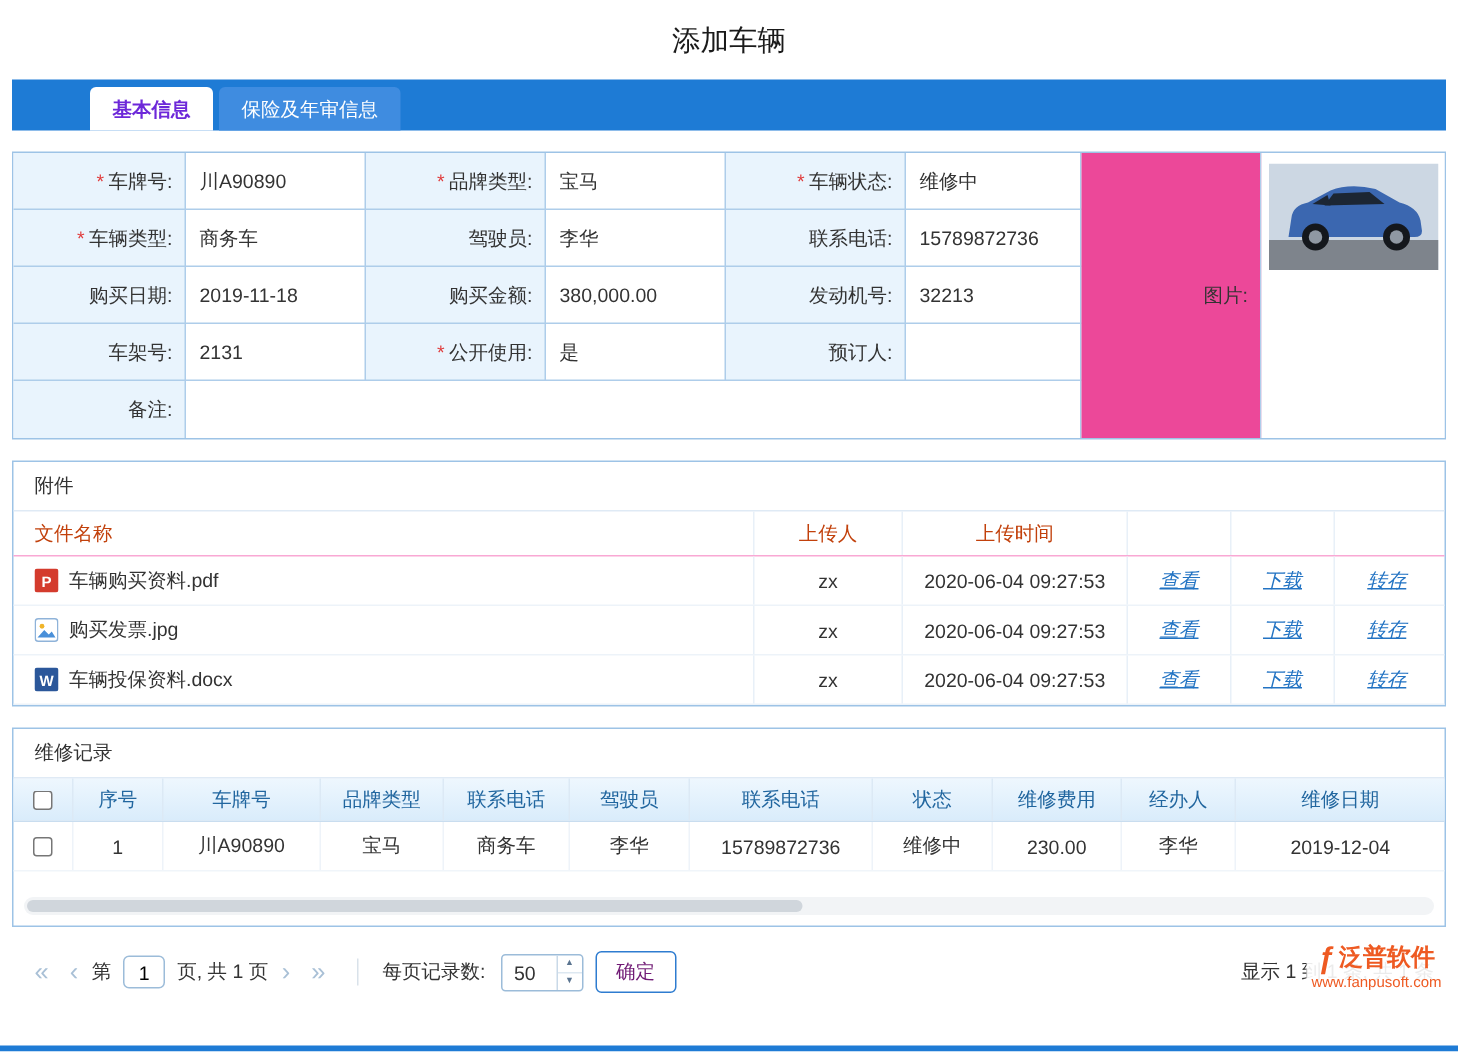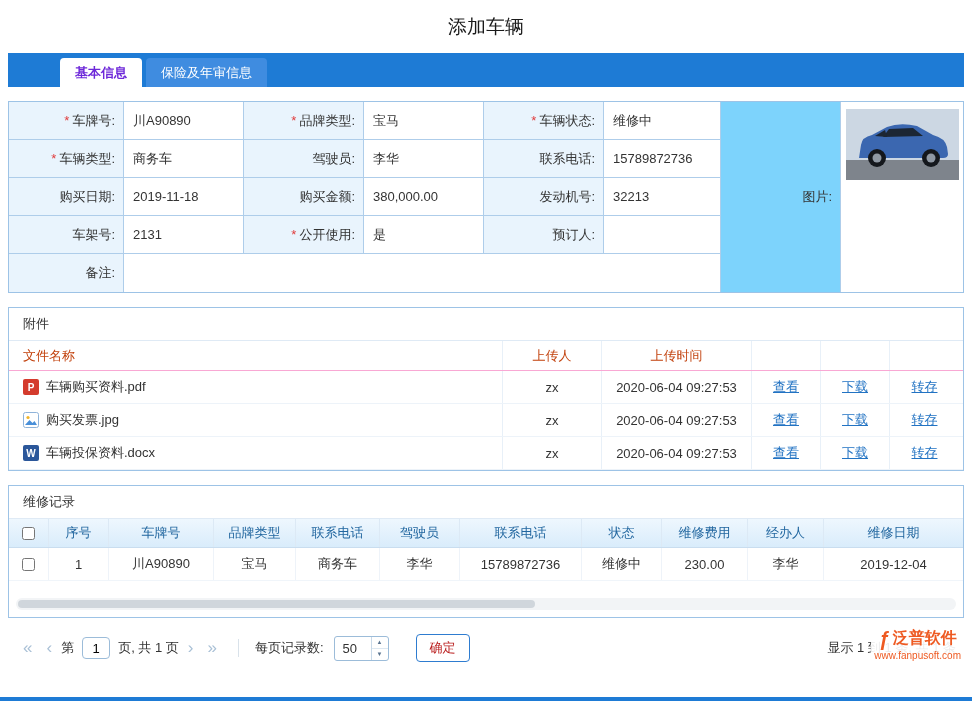--- a/index.html
+++ b/index.html
@@ -55,36 +55,36 @@
     border-bottom: 1px solid #aecdea;
     overflow: hidden; white-space: nowrap;
   }
   .lbl { background: #e9f4fd; justify-content: flex-end; padding-right: 8px; }
   .val { background: #fff; padding-left: 9px; }
   .last { border-bottom: none; }
   .span5 { grid-column: 2 / 7; }
   .star { color: #e03c3c; margin-right: 3px; font-size: 13px; }
   .img-area { flex: 1; display: flex; }
   .img-label {
-    width: 120px; background: #7dd3fc;
+    width: 120px; background: #ec4899;
     border-right: 1px solid #aecdea;
     display: flex; align-items: center; justify-content: flex-end;
     padding-right: 8px; font-size: 13px;
   }
   .img-cell { flex: 1; background: #fff; display: flex; justify-content: center; align-items: flex-start; padding-top: 7px; }
   
   .sec-title { height: 32px; line-height: 32px; padding-left: 14px; font-size: 13px; color: #333; }
   
   .att-row { display: flex; align-items: center; height: 33px; font-size: 13px; border-bottom: 1px solid #edf3f9; }
   .att-head { height: 31px; border-top: 1px solid #dfeaf5; border-bottom: 1px solid #f9a8d4; color: #c2410c; }
   .c { height: 100%; display: flex; align-items: center; justify-content: center; border-right: 1px solid #e8f0f8; }
   .c-name { width: 494px; justify-content: flex-start; padding-left: 14px; gap: 7px; }
   .c-up { width: 99px; }
   .c-time { width: 150px; }
-  .c-act { width: 69px; }
+  .c-act { width: 69px; font-style: italic; }
   .c:last-child { border-right: none; }
   .link { color: #2273c3; text-decoration: underline; cursor: pointer; font-size: 13px; }
   .ficon { flex: 0 0 auto; display: inline-flex; }
   
   .m-head {
     display: flex; align-items: center; height: 30px;
     background: linear-gradient(#eef7fe, #d9ecfb);
     border-top: 1px solid #dfeaf5;
     border-bottom: 1px solid #c9ddef;
     color: #21669f; font-size: 13px;
@@ -104,21 +104,21 @@
   .pagebar { margin: 8px 8px 0; height: 44px; display: flex; align-items: center; padding: 0 8px; font-size: 13px; position: relative; }
   .nav-ico { color: #a9c0d6; font-size: 17px; padding: 0 7px; cursor: pointer; user-select: none; }
   .pg-text { margin: 0 2px; white-space: pre; }
   .page-input { width: 28px; height: 22px; border: 1px solid #9cbcd9; border-radius: 4px; text-align: center; font-size: 13px; margin: 0 6px; font-family: "Liberation Sans", sans-serif; }
   .sep { border-left: 1px solid #d9e2ea; height: 18px; margin: 0 14px; }
   .spinner { display: inline-flex; border: 1px solid #9cbcd9; border-radius: 3px; height: 25px; margin-left: 8px; background: #fff; }
   .spinner .num { width: 36px; display: flex; align-items: center; padding-left: 8px; font-size: 13px; }
   .spinner .arrows { width: 17px; border-left: 1px solid #c9d9e8; display: flex; flex-direction: column; }
   .arrow-btn { flex: 1; display: flex; align-items: center; justify-content: center; font-size: 6px; color: #5a7490; cursor: pointer; }
   .arrow-btn:first-child { border-bottom: 1px solid #dde8f1; }
-  .confirm-btn { margin-left: 27px; border: 1px solid #2e7cd0; color: #b91c1c; background: #fff; border-radius: 4px; padding: 4px 13px; font-size: 13px; cursor: pointer; font-family: "Liberation Sans", sans-serif; }
+  .confirm-btn { margin-left: 8px; border: 1px solid #2e7cd0; color: #701a75; background: #fff; border-radius: 4px; padding: 4px 13px; font-size: 13px; cursor: pointer; font-family: "Liberation Sans", sans-serif; }
   .summary { margin-left: auto; color: #333; }
   .watermark { position: absolute; right: 0; top: 1px; text-align: center; background: rgba(255,255,255,.9); padding: 1px 3px; }
   .wm-top { display: flex; align-items: center; justify-content: center; gap: 3px; color: #ee5a22; font-weight: bold; font-size: 16px; }
   .wm-logo { font-size: 20px; font-style: italic; line-height: 18px; }
   .wm-url { font-size: 10px; color: #ee5a22; margin-top: 1px; }
   .bottom-line { position: absolute; bottom: 0; left: 0; width: 100%; height: 4px; background: #1e7bd5; }
 </style>
 </head>
 <body>
 

